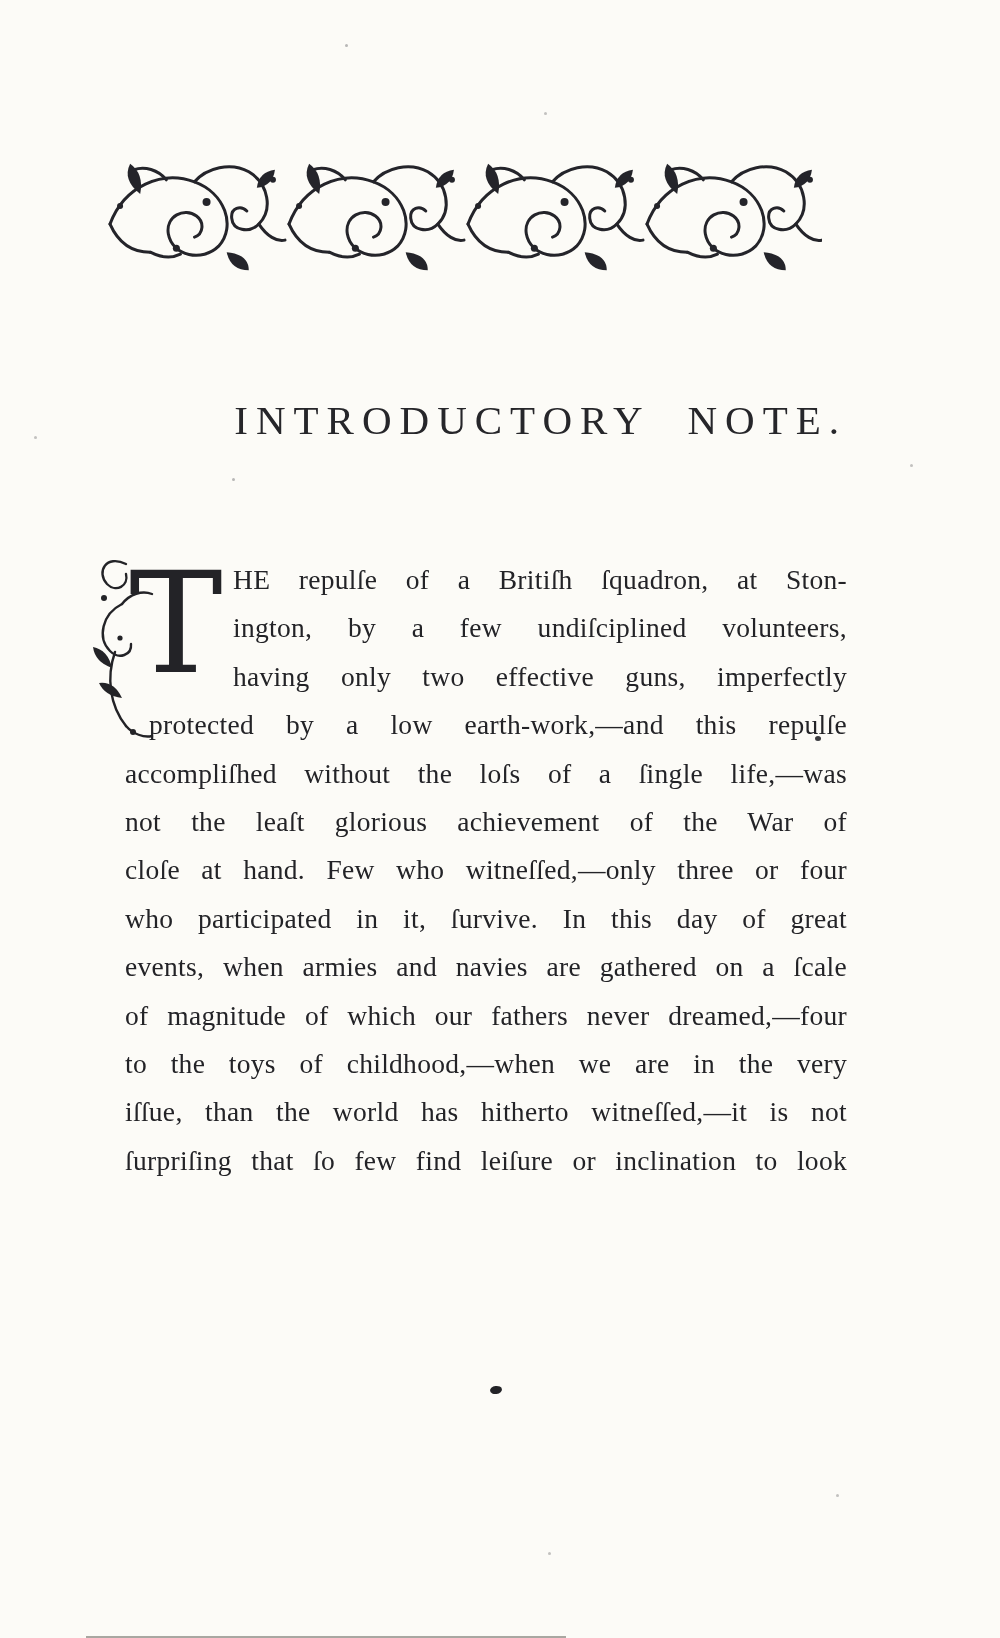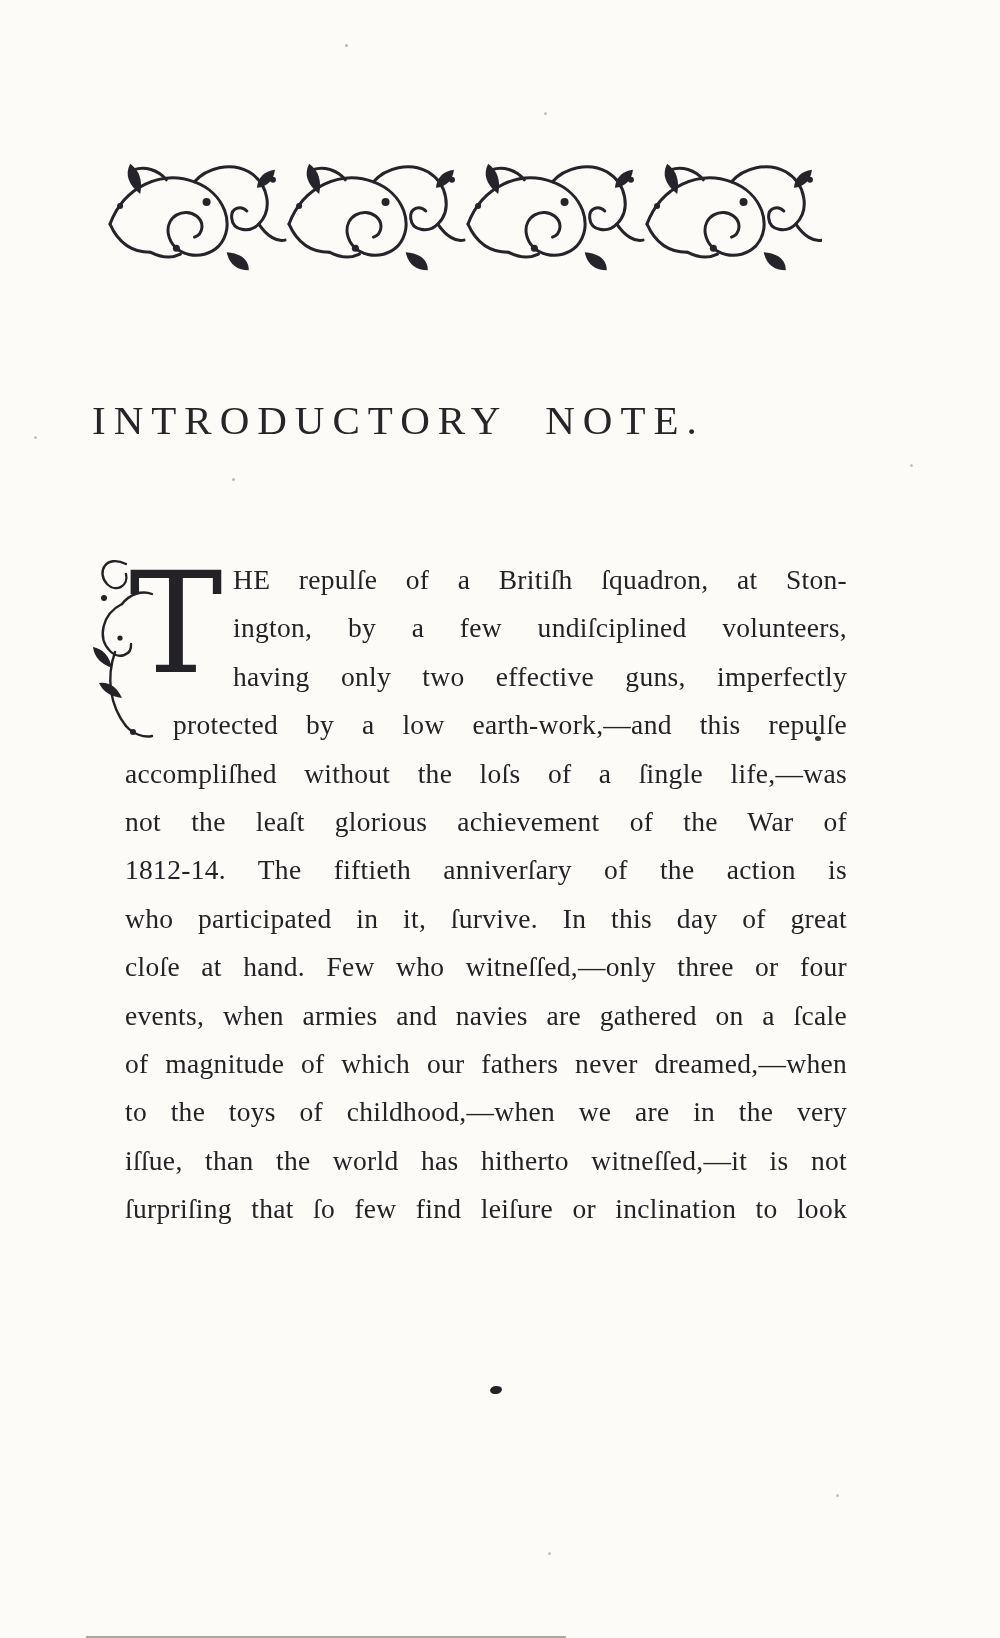--- a/index.html
+++ b/index.html
@@ -23,24 +23,24 @@
     position: absolute;
     left: 106px;
     top: 158px;
     width: 716px;
     height: 116px;
   }
 
   
   .title-wrap {
     position: absolute;
-    left: 92px;
+    left: 105px;
     top: 396px;
     width: 742px;
-    text-align: left;
+    text-align: right;
   }
   .title {
     font-size: 41px;
     letter-spacing: 8px;
     word-spacing: 20px;
     font-weight: normal;
     color: #26262a;
     white-space: nowrap;
   }
 
@@ -66,21 +66,21 @@
     height: 48.4px;
     text-align: justify;
     text-align-last: justify;
     word-spacing: 2px;
     letter-spacing: 0.3px;
     white-space: nowrap;
     color: #232327;
     margin-left: 20px;
   }
   .line.indent-drop { margin-left: 128px; }
-  .line.indent-tail { margin-left: 68px; }
+  .line.indent-tail { margin-left: 44px; }
 
   
   .footer-dot {
     position: absolute;
     left: 490px;
     top: 1386px;
     width: 12px;
     height: 8px;
     border-radius: 50%;
     background: #232327;
@@ -165,25 +165,24 @@
     <text x="84" y="126" text-anchor="middle" font-size="140" font-family="'DejaVu Serif','Liberation Serif',serif" fill="#232327">T</text>
   </svg>
 
   <div class="page-body">
       <div class="line indent-drop">HE repulſe of a Britiſh ſquadron, at Ston-</div>
       <div class="line indent-drop">ington, by a few undiſciplined volunteers,</div>
       <div class="line indent-drop">having only two effective guns, imperfectly</div>
       <div class="line indent-tail">protected by a low earth-work,—and this repulſe</div>
       <div class="line indent-none">accompliſhed without the loſs of a ſingle life,—was</div>
       <div class="line indent-none">not the leaſt glorious achievement of the War of</div>
-      <div class="line indent-none">1812-14. The fiftieth anniverſary of the action is</div>
+      <div class="line indent-none">cloſe at hand. Few who witneſſed,—only three or four</div>
       <div class="line indent-none">who participated in it, ſurvive. In this day of great</div>
-      <div class="line indent-none">cloſe at hand. Few who witneſſed,—only three or four</div>
       <div class="line indent-none">events, when armies and navies are gathered on a ſcale</div>
-      <div class="line indent-none">of magnitude of which our fathers never dreamed,—when</div>
+      <div class="line indent-none">of magnitude of which our fathers never dreamed,—four</div>
       <div class="line indent-none">to the toys of childhood,—when we are in the very</div>
       <div class="line indent-none">iſſue, than the world has hitherto witneſſed,—it is not</div>
       <div class="line indent-none">ſurpriſing that ſo few find leiſure or inclination to look</div>
     </div>
 
   <div class="footer-dot"></div>
 
   <div class="ink-speck speck-a"></div>
   <div class="ink-speck speck-b"></div>
   <div class="ink-speck speck-c"></div>

